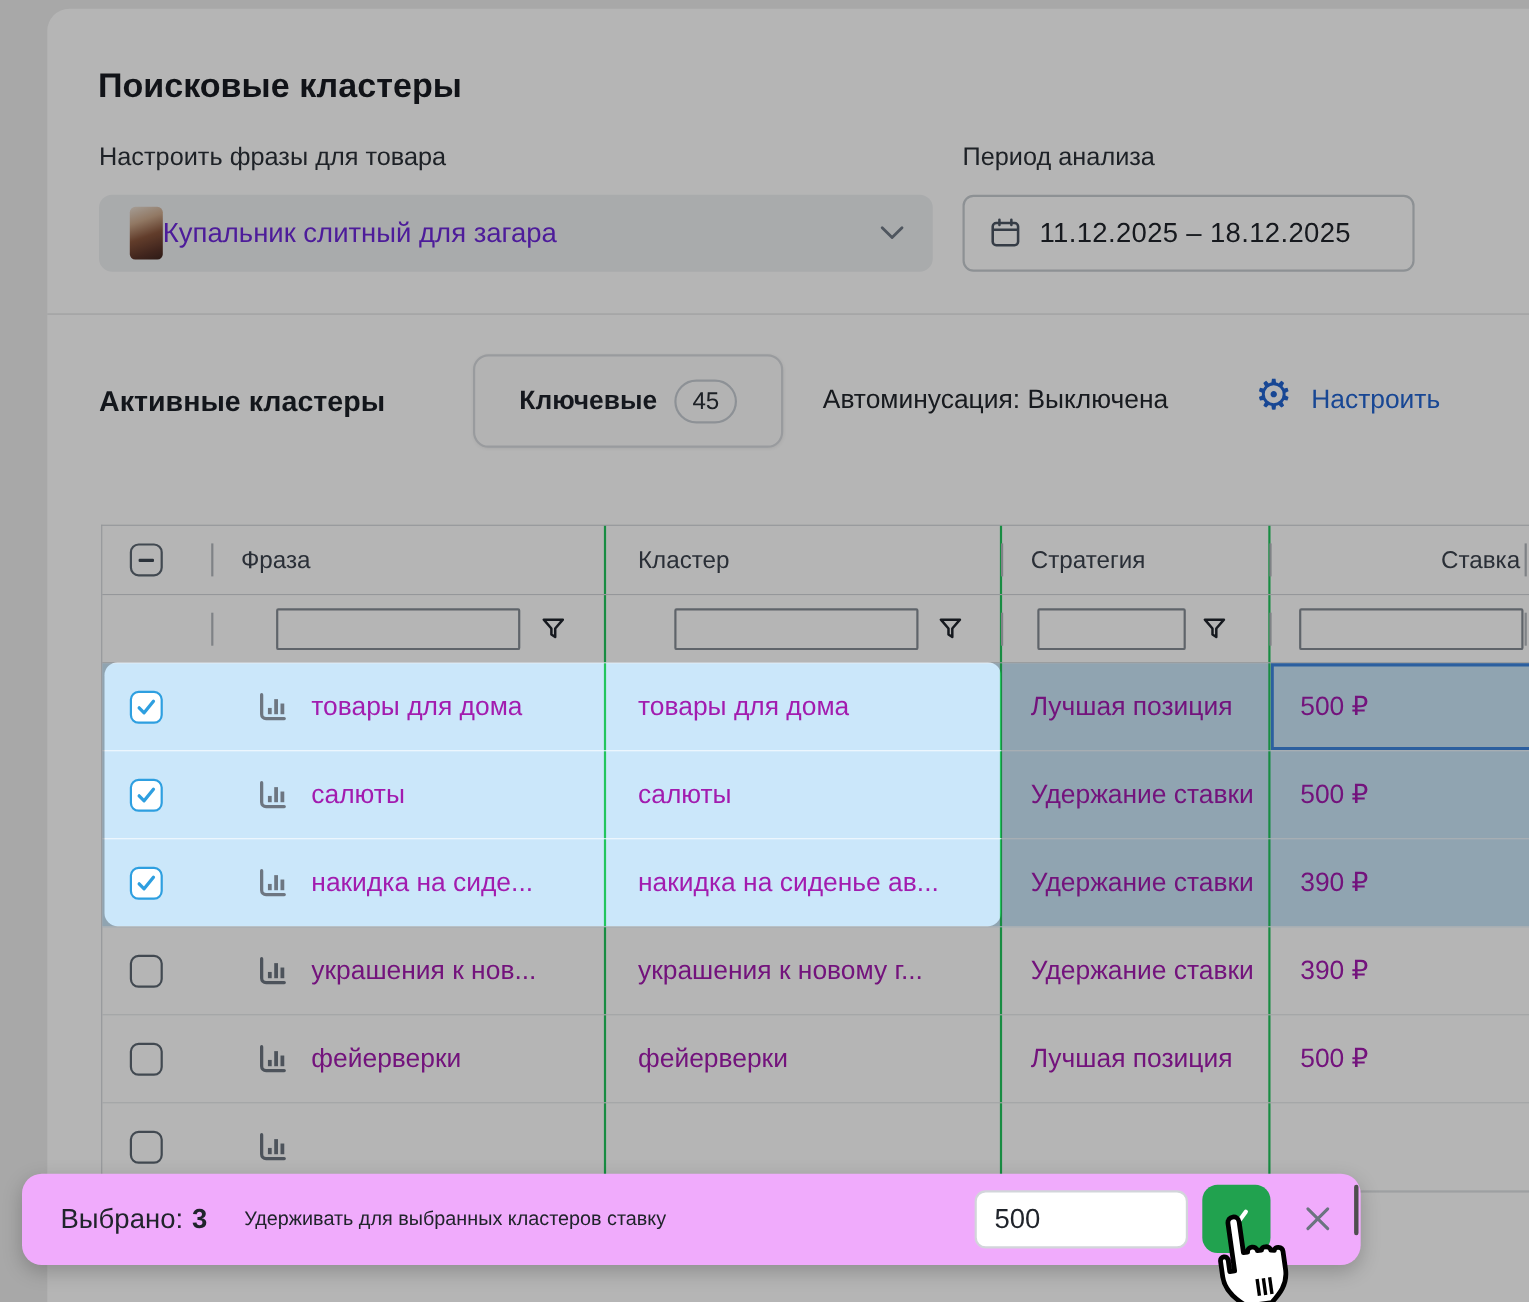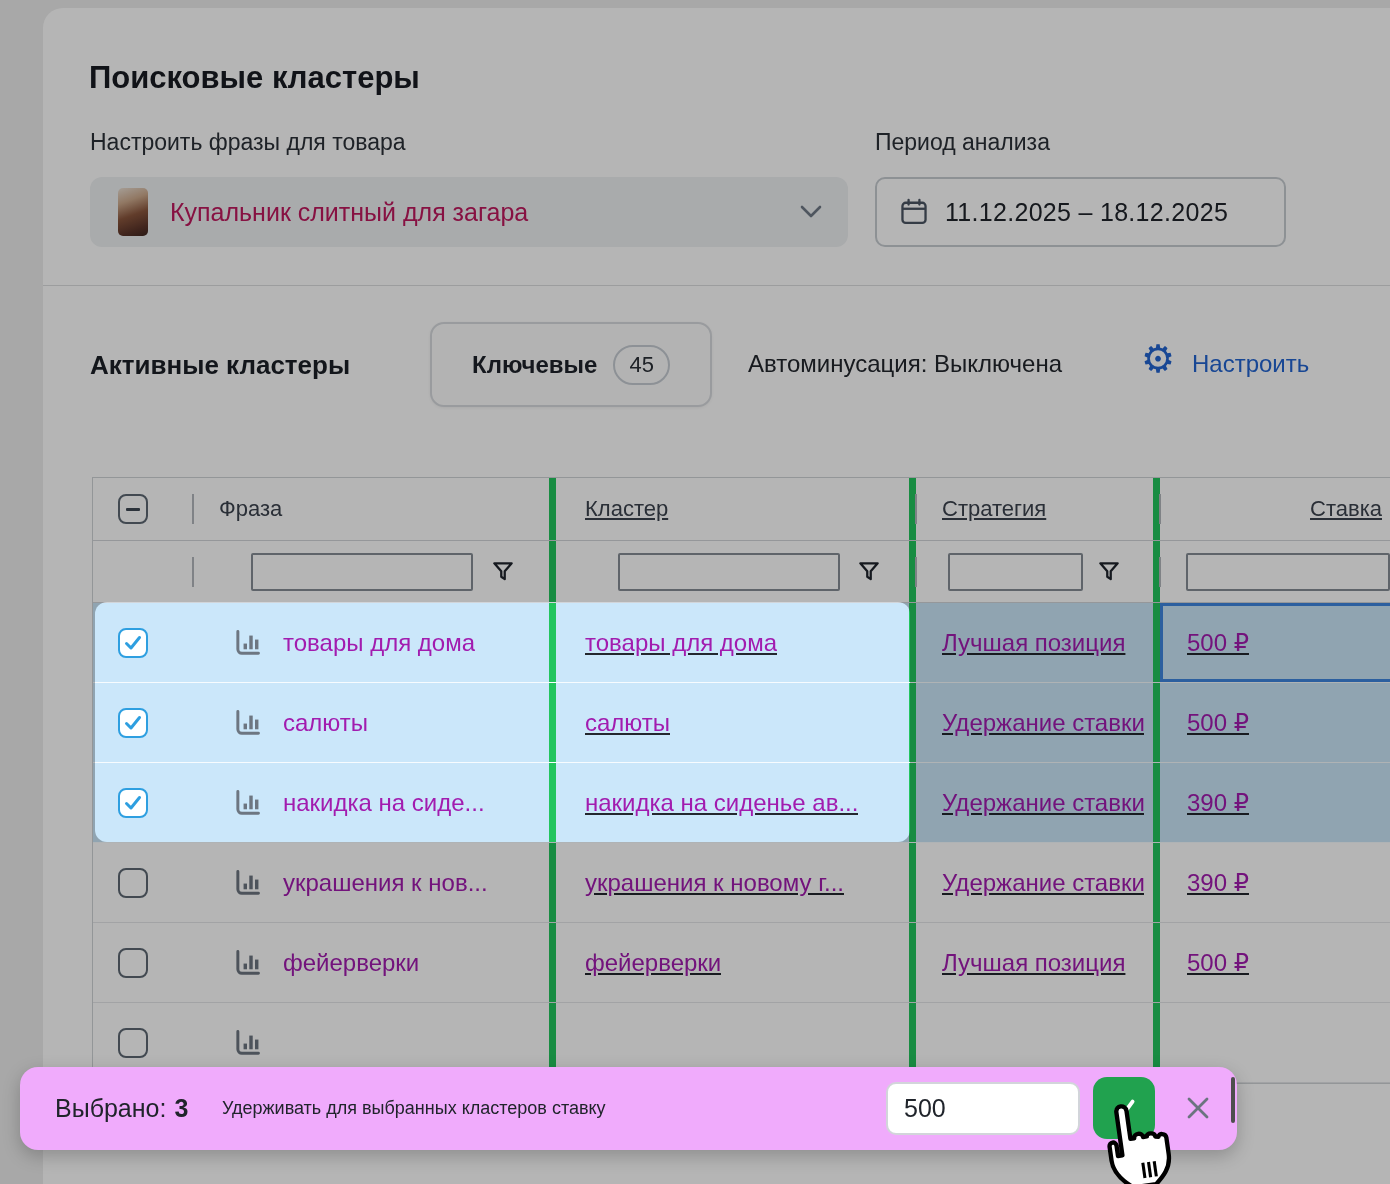--- a/index.html
+++ b/index.html
@@ -22,21 +22,21 @@
   .lbl-period  { left:875px; }
 
   .product-select {
     position:absolute; left:90px; top:177px; width:758px; height:70px;
     background:#eff1f3; border-radius:12px; display:flex; align-items:center; cursor:pointer;
   }
   .product-thumb {
     width:30px; height:48px; margin-left:28px; border-radius:5px;
     background:linear-gradient(160deg,#e9ded3 0%,#cdaa8d 28%,#8a563d 55%,#5c352a 82%,#3f2620 100%);
   }
-  .product-text { margin-left:22px; font-size:25px; color:#be185d; flex:1; white-space:nowrap; overflow:hidden; }
+  .product-text { font-size:25px; color:#6d28d9; flex:1; white-space:nowrap; overflow:hidden; }
   .chevron { margin-right:26px; flex:0 0 auto; }
 
   .date-box {
     position:absolute; left:875px; top:177px; width:411px; height:70px;
     border:2px solid #c7ccd1; border-radius:10px; background:#fff;
     display:flex; align-items:center; cursor:pointer;
   }
   .date-box svg { margin-left:22px; }
   .date-text { margin-left:16px; font-size:25px; font-weight:500; color:#20242b; letter-spacing:.3px; }
 
@@ -67,21 +67,21 @@
     position:absolute; left:92px; top:477px; width:1302px;
     background:#fff; border:1px solid #cfd3d7; border-right:none;
   }
   .trow, .hrow, .frow { display:grid; grid-template-columns:100px 356px 360px 244px 1fr; }
   .hrow { height:63px; border-bottom:1px solid #d2d5d9; }
   .frow { height:62px; border-bottom:1px solid #d2d5d9; }
   .trow { height:80px; border-bottom:1px solid #e4e6e9; }
   .trow.selected { background:#cbe7fa; border-bottom:1px solid rgba(255,255,255,.85); }
 
   .cell { display:flex; align-items:center; position:relative; min-width:0; }
-  .col-cluster, .col-strategy, .col-rate { border-left:7px solid #22c55e;text-decoration:underline; }
+  .col-cluster, .col-strategy, .col-rate { border-left:2px solid #22c55e; }
   .col-check   { padding-left:25px; }
   .col-phrase  { padding-left:38px; gap:20px; }
   .col-cluster { padding-left:29px; }
   .col-strategy{ padding-left:26px; }
   .col-rate    { padding-left:27px; }
 
   .hrow .cell { font-size:22px; font-weight:500; color:#3c434e; }
   .hrow .col-phrase { padding-left:26px; }
   .hrow .col-rate { justify-content:flex-end; padding-right:12px; }
 

